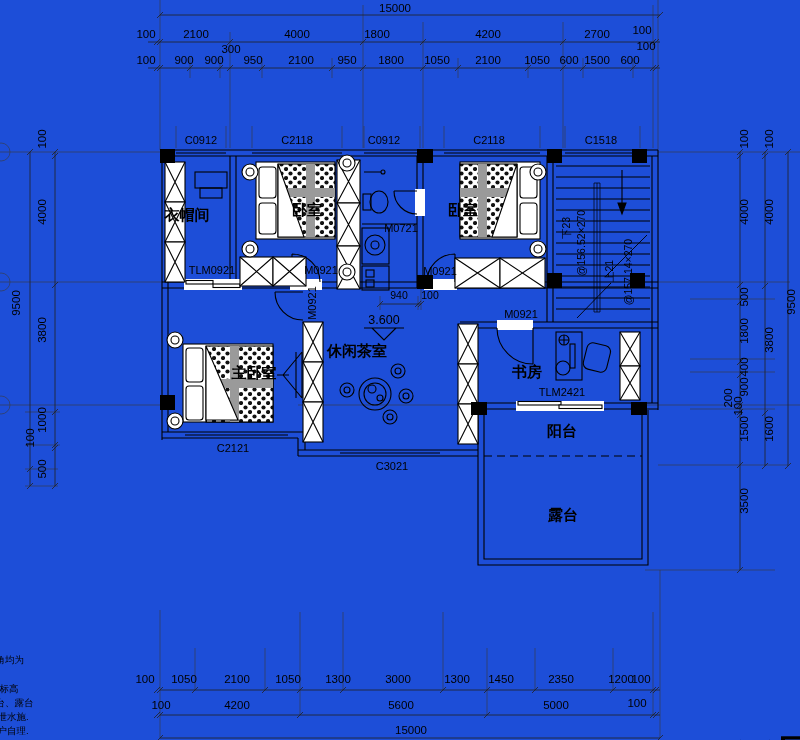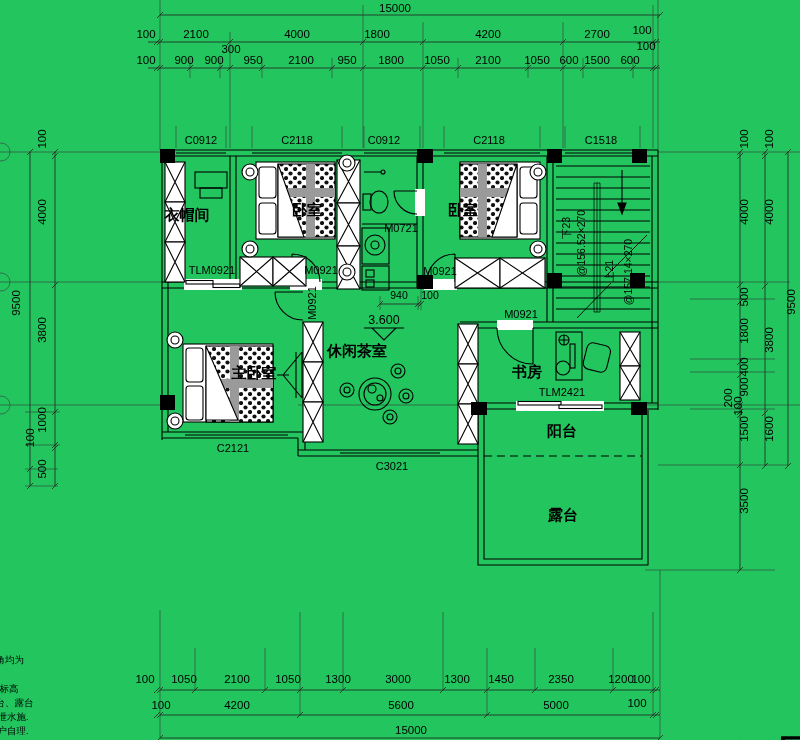--- a/index.html
+++ b/index.html
@@ -1,16 +1,16 @@
 <!DOCTYPE html>
 <html><head>
 <meta charset="utf-8">
 <style>
   html,body{margin:0;padding:0;background:#fff}
-  .stage{position:relative;width:800px;height:740px;background:#22c55e;overflow:hidden;font-family:"Liberation Sans",sans-serif}
+  .stage{position:relative;width:800px;height:740px;background:#1d4ed8;overflow:hidden;font-family:"Liberation Sans",sans-serif}
   svg{position:absolute;left:0;top:0}
   svg text{fill:#000;font-family:"Liberation Sans",sans-serif}
   .w{stroke:#000;stroke-width:1.1;fill:none}
   .thin{stroke:#3a3a3a;stroke-width:.6;fill:none}
   .dim{stroke:#222;stroke-width:.8;fill:none}
   .wh{fill:#fff;stroke:none}
 </style>
 </head>
 <body>
 

